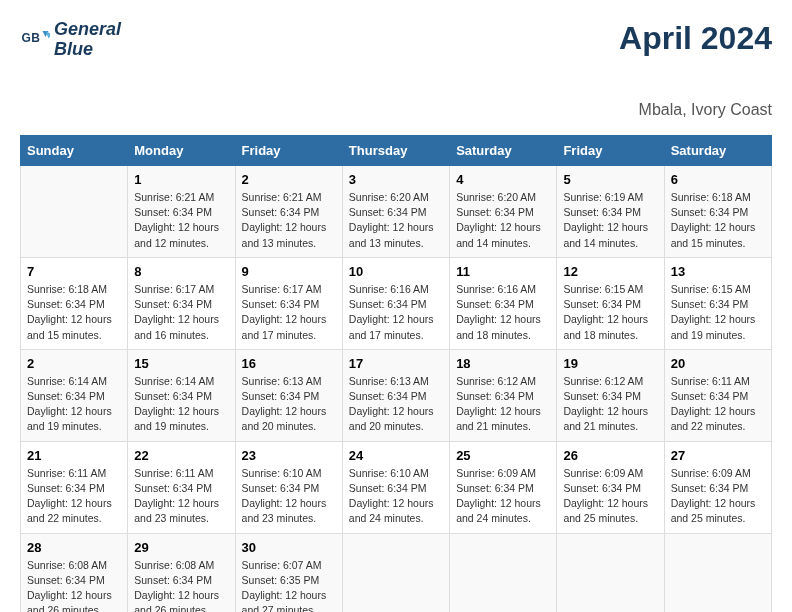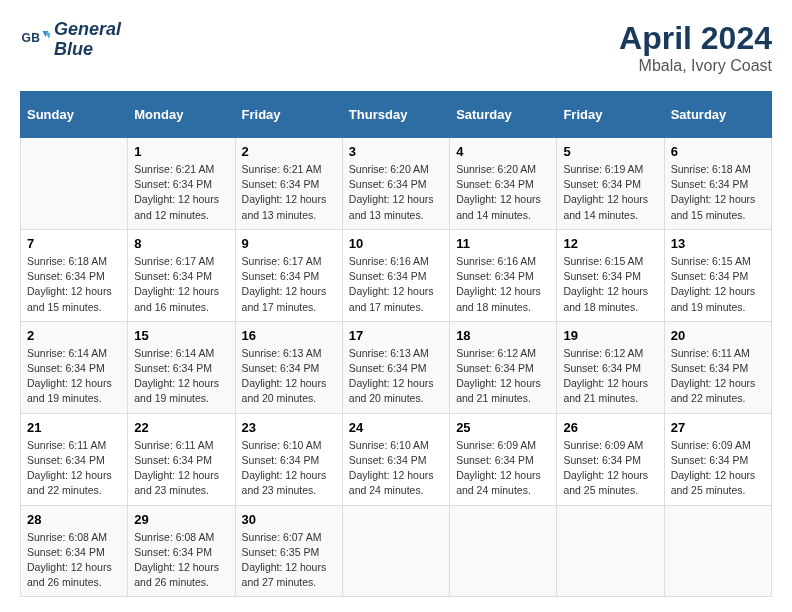--- a/index.html
+++ b/index.html
@@ -37,32 +37,33 @@
     }
     .month-title {
       font-size: 32px;
       font-weight: bold;
       color: #1a3a5c;
       text-align: center;
     }
     .location-title {
       font-size: 16px;
       color: #555;
+      margin-top: 44px;
     }
     table {
       width: 100%;
       border-collapse: collapse;
       font-size: 11px;
     }
     thead tr {
       background-color: #2e6da4;
       color: #fff;
     }
     thead th {
-      padding: 15px 6px;
+      padding: 7px 6px;
       text-align: left;
       font-size: 13px;
       font-weight: bold;
       border: 1px solid #2e6da4;
     }
     tbody tr {
       border-bottom: 1px solid #ccc;
     }
     tbody td {
       padding: 6px 6px;

